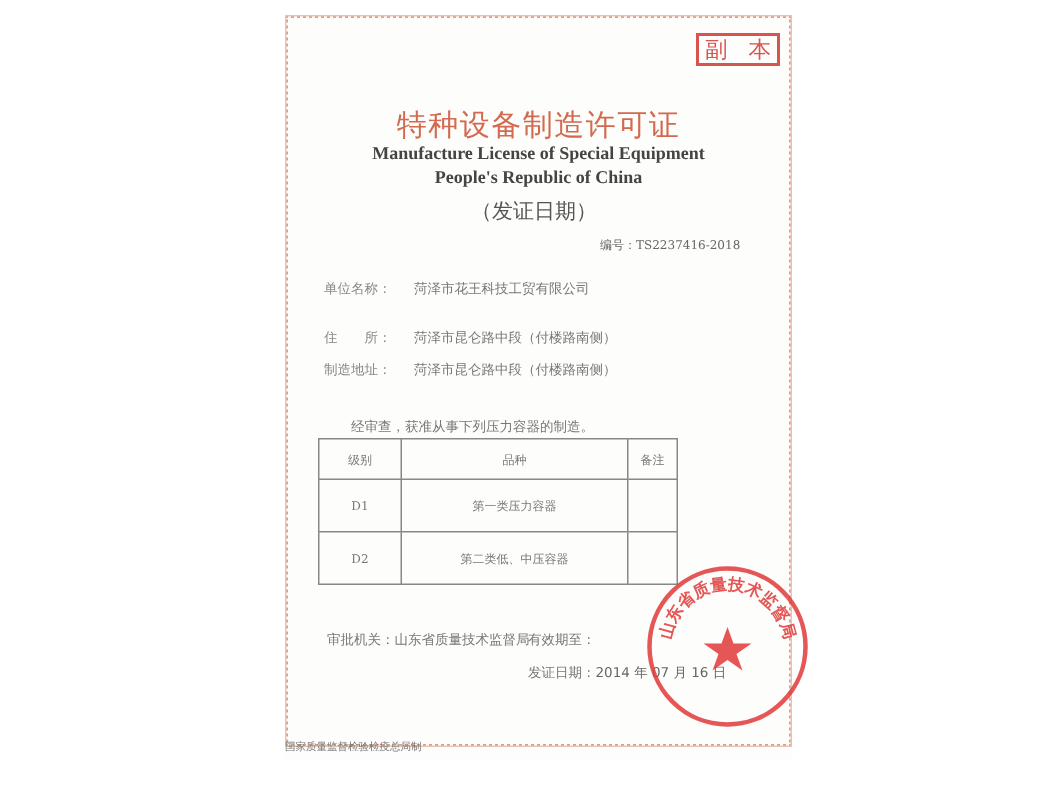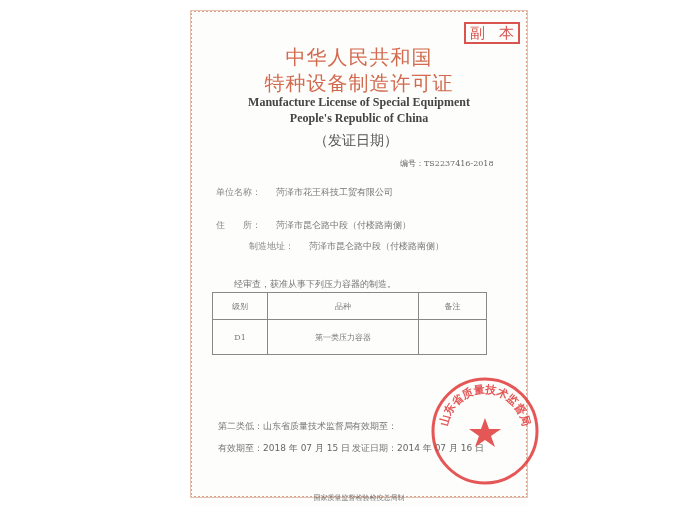--- a/index.html
+++ b/index.html
@@ -36,57 +36,56 @@
     .e2 { top: 101px; }
     .category {
       position: absolute; left: 124px; top: 122px; font-family: "DejaVu Sans", sans-serif;
       font-size: 14px; color: #555;
     }
     .number {
       position: absolute; left: 210px; top: 148px; font-size: 8px; color: #666;
     }
     .field { position: absolute; left: 26px; font-size: 9px; color: #777; white-space: nowrap; }
     .field .lbl { color: #888; display: inline-block; width: 60px; }
-    .f1 { top: 176px; } .f2 { top: 209px; } .f3 { top: 230px; margin-left: 33px; }
+    .f1 { top: 176px; } .f2 { top: 209px; } .f3 { top: 230px; }
     .approved { position: absolute; left: 44px; top: 268px; font-size: 9px; color: #777; }
     table.items {
-      position: absolute; left: 22px; top: 282px; width: 275px; border-collapse: collapse;
+      position: absolute; left: 22px; top: 282px; width: 240px; border-collapse: collapse;
       font-size: 8px; color: #777;
     }
     table.items td, table.items th {
       border: 1px solid #888; text-align: center; font-weight: normal;
     }
     table.items th { height: 24px; }
     table.items td { height: 32px; }
     .sign { position: absolute; font-size: 9px; color: #777; white-space: nowrap; }
     .s1 { left: 28px; top: 410px; }
     .s2 { left: 28px; top: 432px; }
     .s3 { left: 162px; top: 410px; }
     .s4 { left: 162px; top: 432px; }
     .sans-num { font-family: "DejaVu Sans", sans-serif; color: #666; }
     .issuer-foot {
-      position: absolute; left: 0; width: 338px; top: 483px; text-align: center;
+      position: absolute; left: 0; width: 338px; top: 483px; text-align: left;
       font-family: "DejaVu Sans", sans-serif; font-size: 7px; color: #777;
     }
     .seal {
       position: absolute; left: 240px; top: 366px; width: 110px; height: 110px;
     }
   </style>
 </head>
 <body>
 
 <div class="cert">
   <div class="border"></div>
 
   <div class="copy-stamp">
     <span>副</span>
     <span>本</span>
   </div>
 
-  <div class="title-cn t1">中华人民共和国</div>
   <div class="title-cn t2">特种设备制造许可证</div>
   <div class="title-en e1">Manufacture License of Special Equipment</div>
   <div class="title-en e2">People's Republic of China</div>
 
   <div class="category">（发证日期）</div>
 
   <div class="number">
     <span>编号：</span><span>TS2237416-2018</span>
   </div>
 
@@ -107,28 +106,30 @@
         <tr>
       <th style="width:52px">级别</th>
       <th style="width:148px">品种</th>
       <th>备注</th>
     </tr>
     <tr>
       <td>D1</td>
       <td>第一类压力容器</td>
       <td></td>
     </tr>
+    <tr>
+      <td>D2</td>
+      <td>第二类低、中压容器</td>
+      <td></td>
+    </tr>
   </tbody>
     </table>
 
   <div class="sign s1">
-    <span>第二类低：</span><span>山东省质量技术监督局</span>
-  </div>
-  <div class="sign s2">
-    <span>有效期至：</span><span class="sans-num">2018 年 07 月 15 日</span>
+    <span>审批机关：</span><span>山东省质量技术监督局</span>
   </div>
   <div class="sign s3">
     <span>有效期至：</span>
   </div>
   <div class="sign s4">
     <span>发证日期：</span><span class="sans-num">2014 年 07 月 16 日</span>
   </div>
 
   <svg class="seal" viewBox="0 0 110 110">
     <defs>

